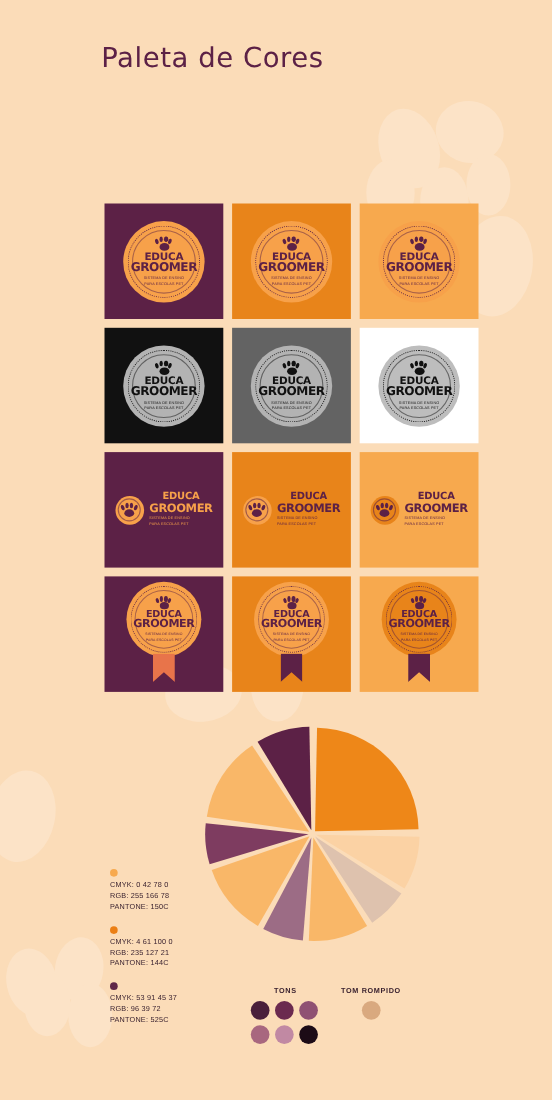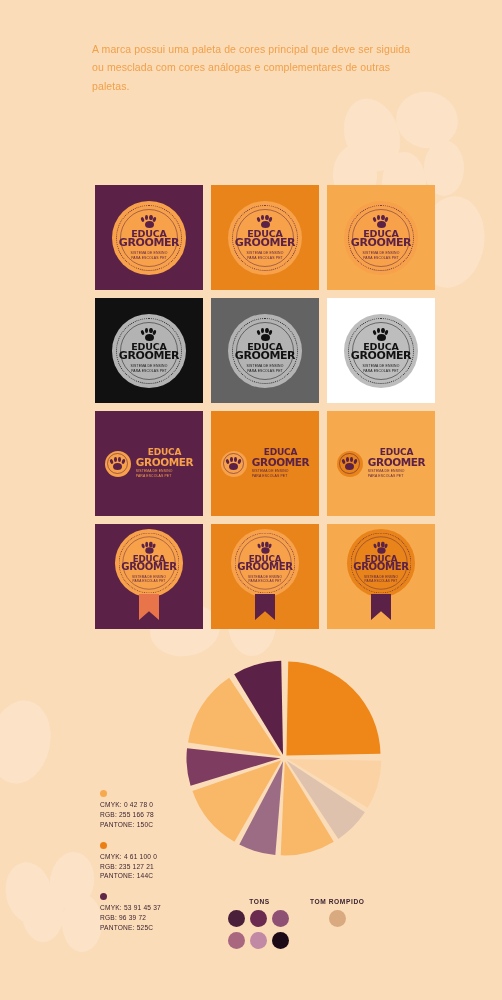--- a/index.html
+++ b/index.html
@@ -97,21 +97,21 @@
   <div class="paw" style="left:6px;top:862px;width:46px;height:62px;transform:rotate(-12deg);"></div>
   <div class="paw" style="left:50px;top:852px;width:44px;height:58px;transform:rotate(8deg);"></div>
   <div class="paw" style="left:22px;top:884px;width:42px;height:58px;"></div>
   <div class="paw" style="left:62px;top:894px;width:40px;height:58px;"></div>
   <div class="paw" style="left:-10px;top:700px;width:60px;height:84px;transform:rotate(12deg);"></div>
   <div class="paw" style="left:150px;top:604px;width:70px;height:52px;transform:rotate(-8deg);"></div>
   <div class="paw" style="left:228px;top:590px;width:48px;height:66px;"></div>
 </div>
 
 <div class="header">
-  <p class="subtitle">A marca possui uma paleta de cores principal que deve ser siguida ou mesclada com cores análogas e complementares de outras paletas.</p>
+  <h1 class="title">Paleta de Cores</h1>
 </div>
 
 <div class="grid">
     <div class="card" style="background: rgb(92, 33, 70);">
       <div class="seal" style="background:#f7a14a;color:#5c2146;transform:scale(1)">
         <div class="ring"></div>
         <div class="ring2"></div>
         <span class="paw-glyph">
           <i class="pad-main"></i>
           <i class="t1"></i>

